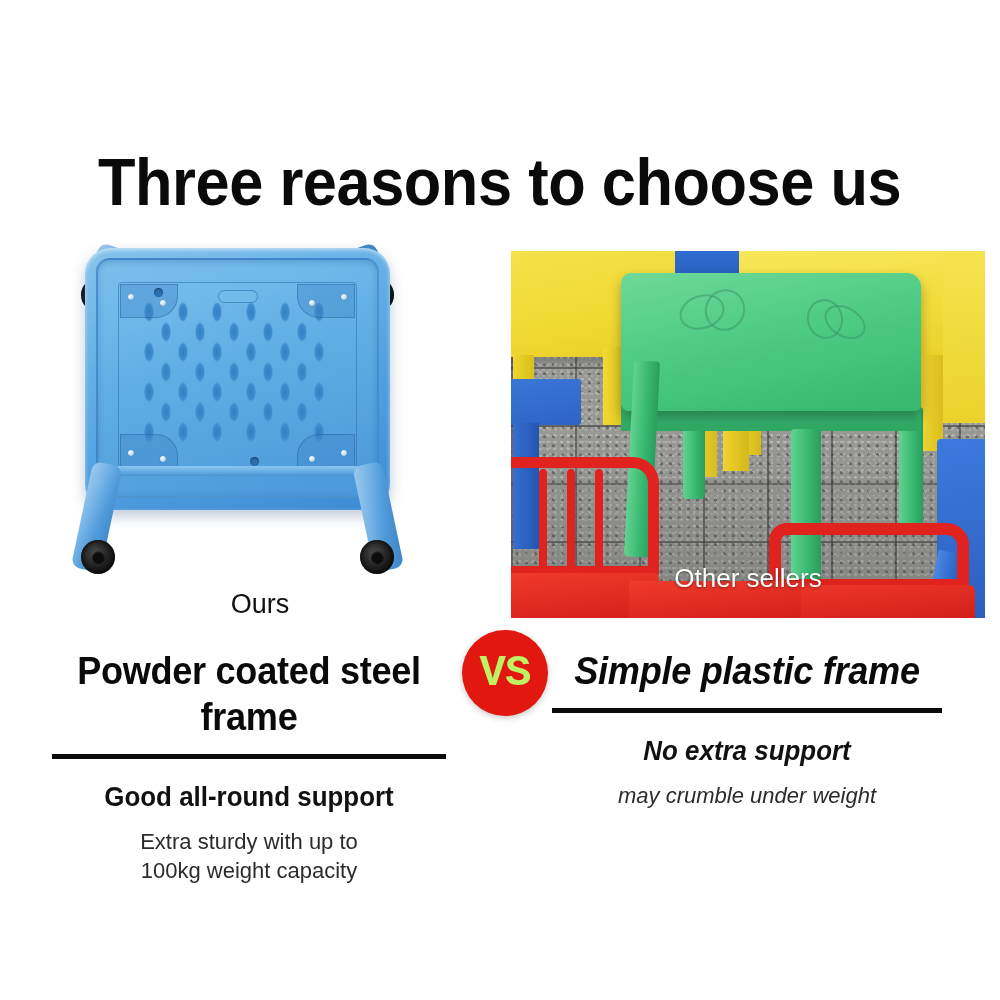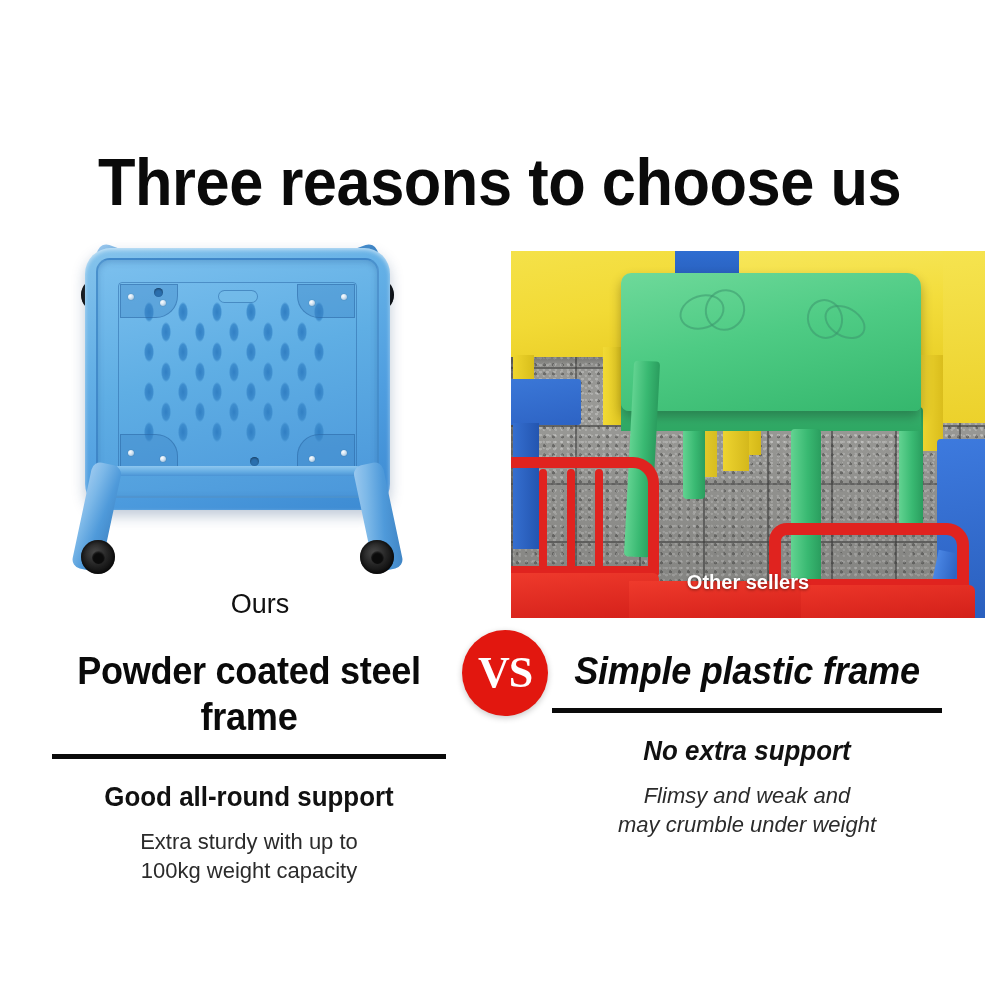--- a/index.html
+++ b/index.html
@@ -436,47 +436,46 @@
     background: linear-gradient(90deg, #4a86e4 0%, #2c63c2 100%);
     transform: rotate(12deg);
   }
 
   .others-caption {
     position: absolute;
     left: 0;
     bottom: 24px;
     width: 474px;
     text-align: center;
-    font-size: 20px;
+    font-size: 26px;
     color: #ffffff;
     text-shadow: 0 1px 3px rgba(0,0,0,.45);
     z-index: 40;
-    font-weight: bold;
   }
 
   
   .vs-badge {
     position: absolute;
     left: 462px;
     top: 390px;
     width: 86px;
     height: 86px;
     border-radius: 50%;
     background: #e2170f;
     display: flex;
     align-items: center;
     justify-content: center;
     z-index: 60;
     box-shadow: 0 2px 6px rgba(0,0,0,.22);
   }
   .vs-badge span {
-    font-family: Liberation Serif, serif;
+    font-family: Liberation Mono, monospace;
     font-size: 44px;
     font-weight: bold;
-    color: #ffffff;
+    color: #bef264;
     letter-spacing: -1px;
     line-height: 1;
   }
 
   
   .columns {
     position: absolute;
     left: 0;
     top: 648px;
     width: 1000px;
@@ -642,19 +641,18 @@
         <div>Extra sturdy with up to</div>
         <div>100kg weight capacity</div>
       </div>
     </div>
 
     <div class="col col-right">
       <div class="col-title">Simple plastic frame</div>
       <div class="col-rule"></div>
       <div class="col-sub">No extra support</div>
       <div class="col-body">
-        <div>Flimsy and weak and</div>
         <div>may crumble under weight</div>
       </div>
     </div>
   </div>
 
 </div>
 
 </body></html>

